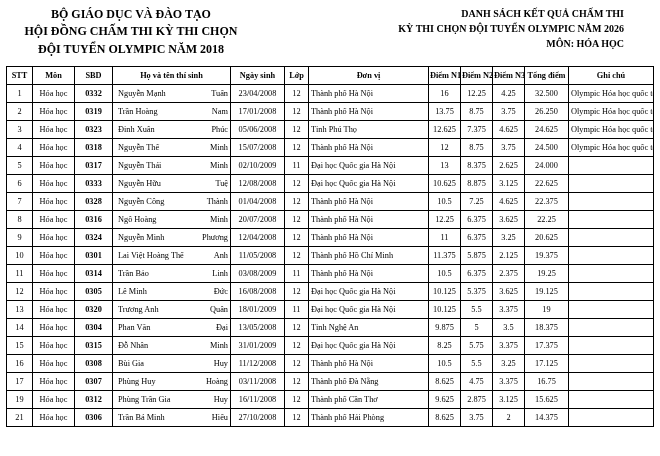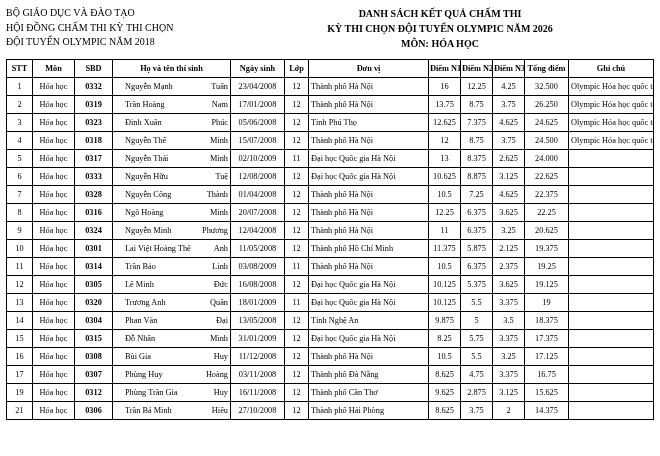--- a/index.html
+++ b/index.html
@@ -22,29 +22,29 @@
     padding: 4px 6px 0 6px;
   }
   .header {
     display: flex;
     align-items: flex-start;
     justify-content: flex-start;
     padding-top: 2px;
   }
   .header-left {
     width: 250px;
-    text-align: left;
-    font-size: 10px;
+    text-align: center;
+    font-size: 12px;
     line-height: 1.45;
-    font-weight: normal;
+    font-weight: bold;
   }
   .header-left .l1 { letter-spacing: 0px; }
   .header-right {
     flex: 1;
-    text-align: center;
+    text-align: right;
     font-size: 10px;
     line-height: 1.5;
     font-weight: bold;
     padding-right: 30px;
   }
   table {
     border-collapse: collapse;
     width: 100%;
     margin-top: 8px;
     table-layout: fixed;
@@ -60,21 +60,21 @@
   }
   th {
     font-weight: bold;
     text-align: center;
     line-height: 1.15;
     padding: 2px 1px;
   }
   td.c { text-align: center; }
   td.l { text-align: left; }
   td.sbd { text-align: center; font-weight: bold; }
-  td.name-first { text-align: left; padding-left: 12px; margin-left: 34px; }
+  td.name-first { text-align: left; padding-left: 5px; margin-left: 34px; }
   .col-stt { width: 26px; }
   .col-mon { width: 42px; }
   .col-sbd { width: 38px; }
   .col-ten { width: 118px; }
   .col-ns  { width: 54px; }
   .col-lop { width: 24px; }
   .col-dv  { width: 120px; }
   .col-n1  { width: 32px; }
   .col-n2  { width: 32px; }
   .col-n3  { width: 32px; }

